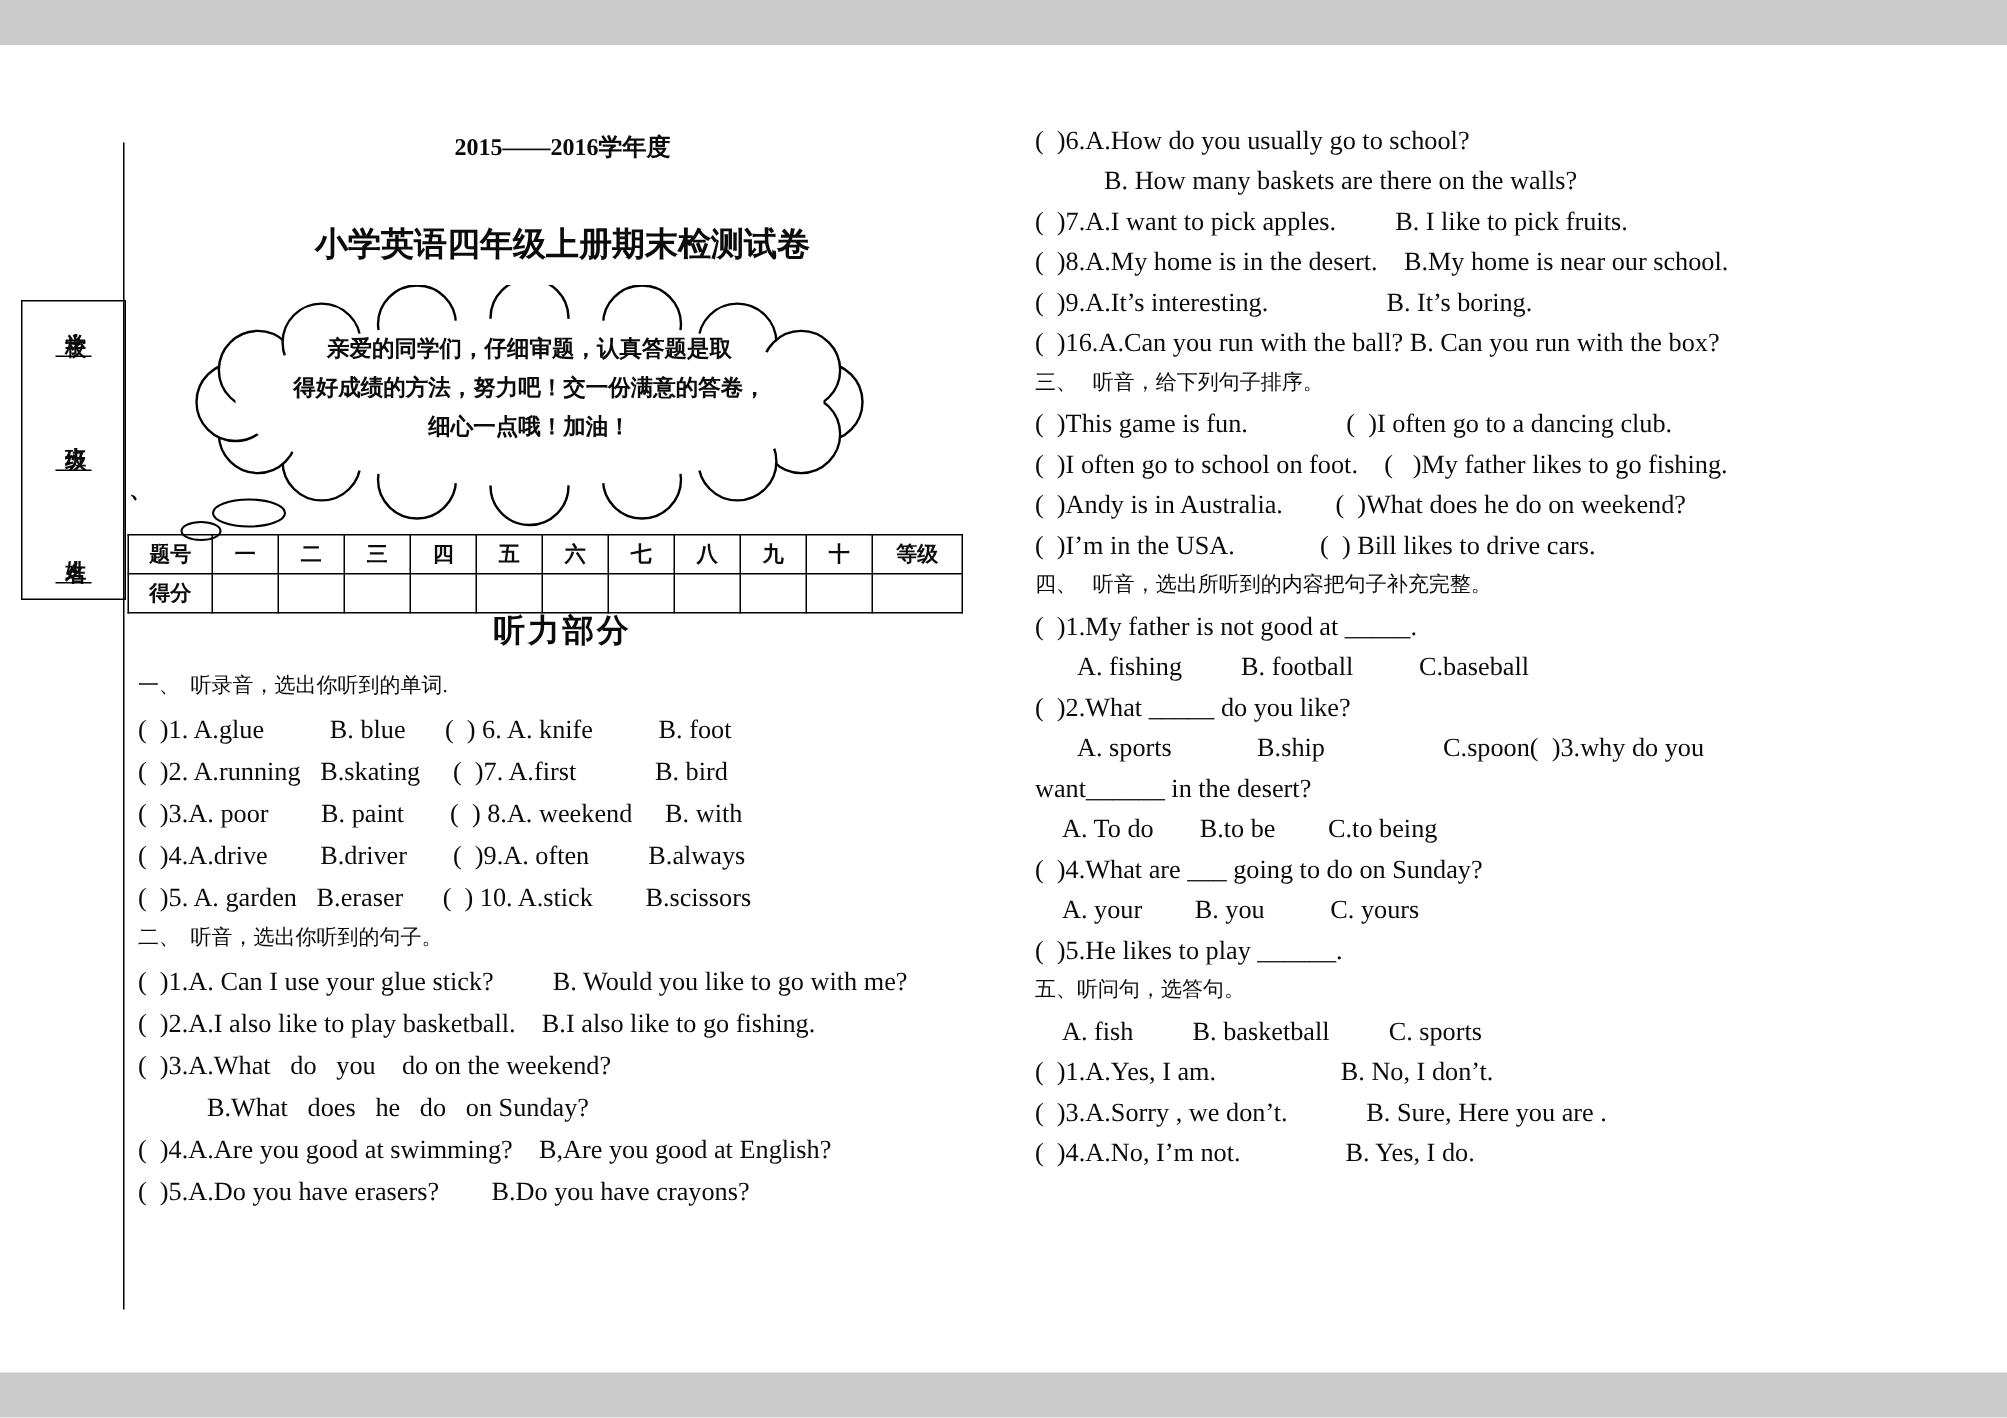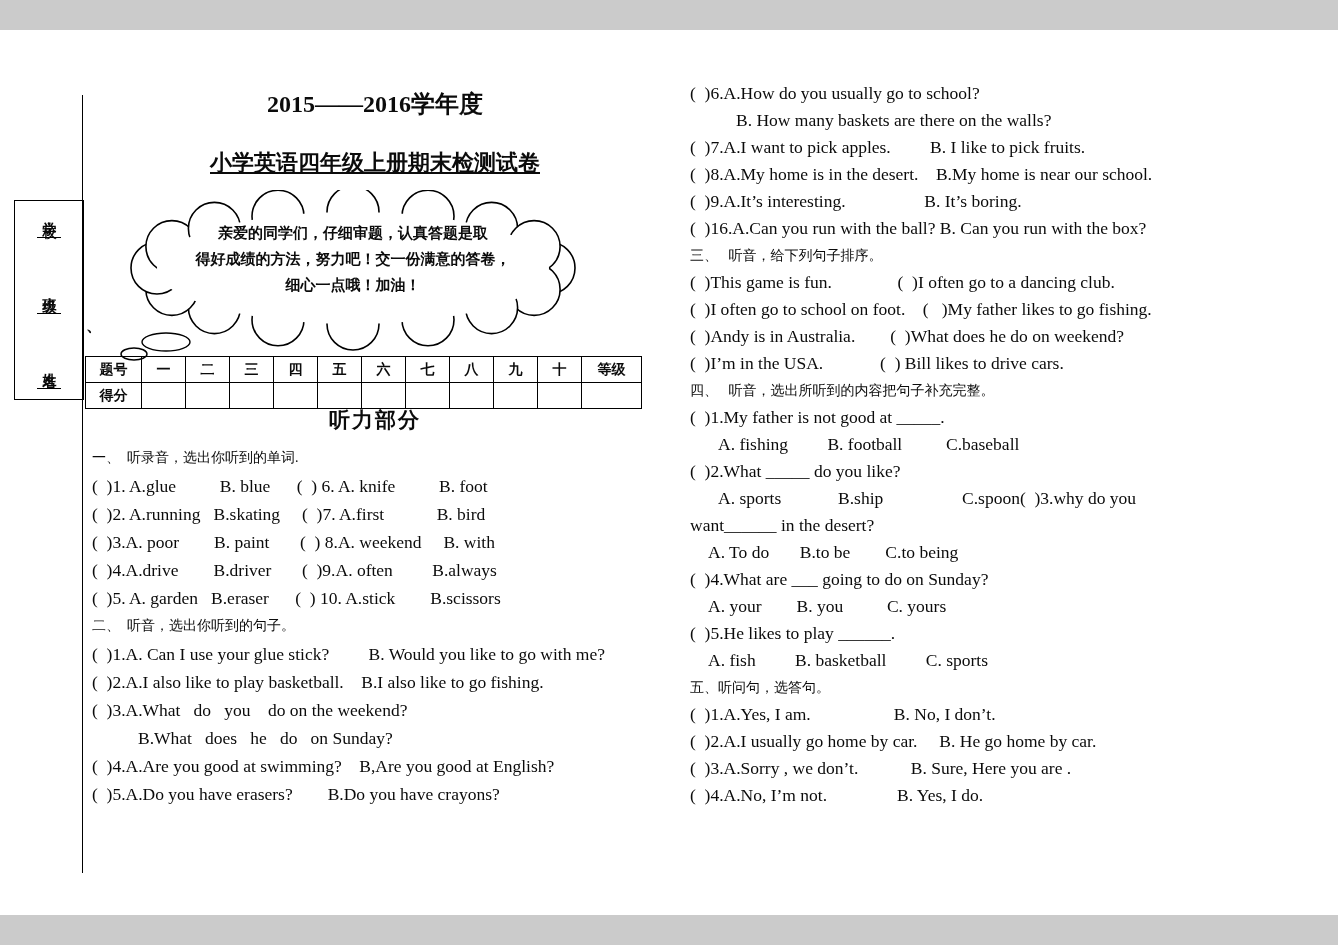--- a/index.html
+++ b/index.html
@@ -17,21 +17,21 @@
   .info-box {
     position:absolute; left:14px; top:200px; width:70px; height:200px;
     border:1.5px solid #000; display:flex; flex-direction:column;
     align-items:center; justify-content:space-between; padding:10px 0;
   }
   .info-group { display:flex; flex-direction:column; align-items:center; }
   .vlabel { writing-mode:vertical-rl; font-size:14px; font-weight:bold; letter-spacing:2px; }
   .vline { width:24px; border-bottom:1.5px solid #000; margin-top:6px; }
 
   .title-zone { position:absolute; left:85px; width:580px; text-align:center; font-weight:bold; }
-  .year-title { top:88px; font-size:24px; }
+  .year-title { top:88px; font-size:16px; }
   .exam-title { top:148px; font-size:22px; }
   .part-title { top:406px; font-size:21px; letter-spacing:2px; }
 
   .cloud-wrap { position:absolute; left:118px; top:190px; width:470px; height:175px; }
   .cloud-wrap svg { position:absolute; left:0; top:0; }
   .cloud-text {
     position:absolute; left:35px; top:30px; width:400px; text-align:center;
     font-size:15px; font-weight:bold; line-height:26px;
   }
 
@@ -75,21 +75,21 @@
         <span class="vlabel">班级：</span>
         <div class="vline"></div>
       </div>
       <div class="info-group">
         <span class="vlabel">姓名：</span>
         <div class="vline"></div>
       </div>
     </div>
 
   <div class="title-zone year-title" style="position:absolute;">2015——2016学年度</div>
-  <div class="title-zone exam-title" style="position:absolute;text-decoration:underline;">小学英语四年级上册期末检测试卷</div>
+  <div class="title-zone exam-title" style="position:absolute;">小学英语四年级上册期末检测试卷</div>
 
   <div class="cloud-wrap">
     <svg width="470" height="175" viewBox="0 0 470 175">
       <g stroke="#000" stroke-width="1.6" fill="#ffffff" id="cloud-bumps">
           <circle cx="431.0" cy="78.0" r="26"></circle>
           <circle cx="416.1" cy="99.4" r="26"></circle>
           <circle cx="373.6" cy="117.6" r="26"></circle>
           <circle cx="310.0" cy="129.7" r="26"></circle>
           <circle cx="235.0" cy="134.0" r="26"></circle>
           <circle cx="160.0" cy="129.7" r="26"></circle>
@@ -182,20 +182,19 @@
       <div class="line heading">四、   听音，选出所听到的内容把句子补充完整。</div>
       <div class="line item">(  )1.My father is not good at _____.</div>
       <div class="line opts">A. fishing         B. football          C.baseball</div>
       <div class="line item">(  )2.What _____ do you like?</div>
       <div class="line opts">A. sports             B.ship                  C.spoon(  )3.why do you</div>
       <div class="line item">want______ in the desert?</div>
       <div class="line opts2">A. To do       B.to be        C.to being</div>
       <div class="line item">(  )4.What are ___ going to do on Sunday?</div>
       <div class="line opts2">A. your        B. you          C. yours</div>
       <div class="line item">(  )5.He likes to play ______.</div>
+      <div class="line heading">五、听问句，选答句。</div>
       <div class="line opts2">A. fish         B. basketball         C. sports</div>
-      <div class="line heading">五、听问句，选答句。</div>
       <div class="line item">(  )1.A.Yes, I am.                   B. No, I don’t.</div>
-      <div class="line item">(  )2.A.I usually go home by car.     B. He go home by car.</div>
       <div class="line item">(  )3.A.Sorry , we don’t.            B. Sure, Here you are .</div>
       <div class="line item">(  )4.A.No, I’m not.                B. Yes, I do.</div>
     </div>
 </div>
 
 </body></html>

